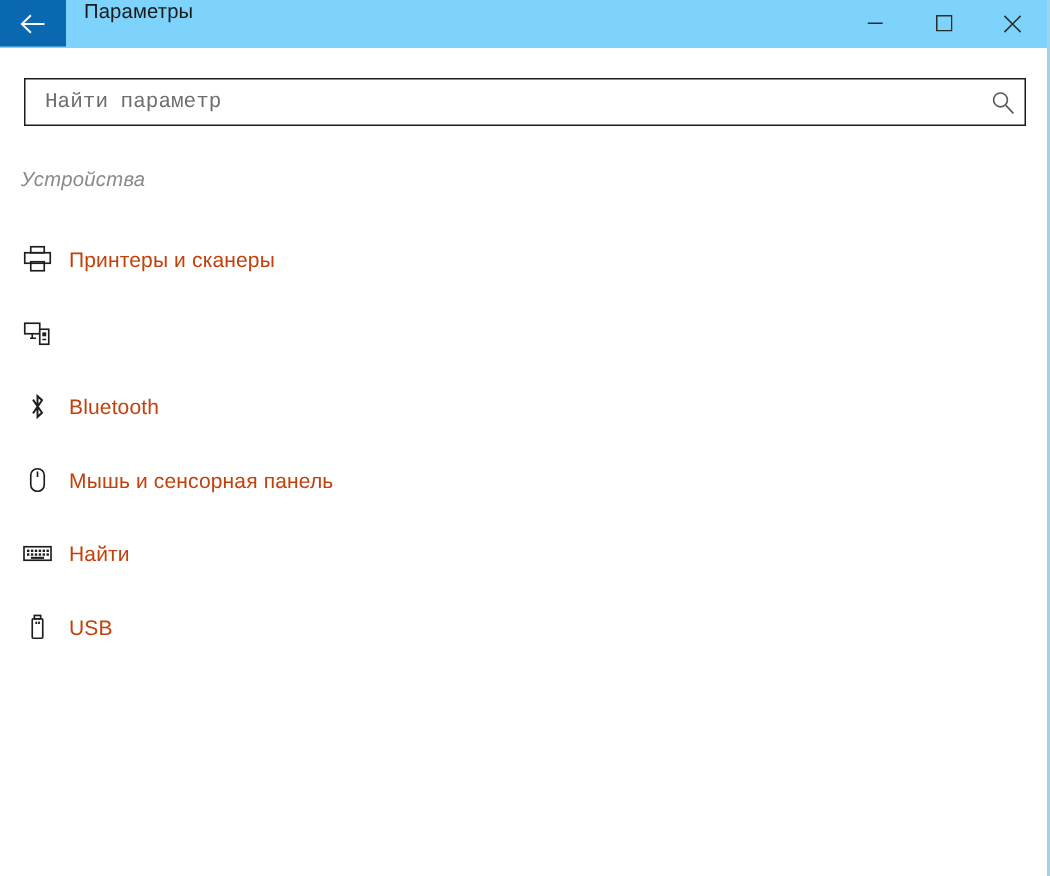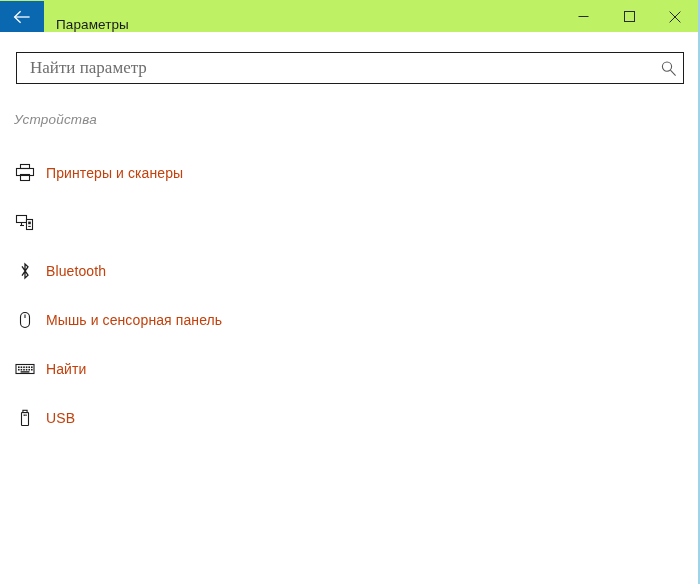--- a/index.html
+++ b/index.html
@@ -34,23 +34,23 @@
     background: #9fd4e8;
   }
 
   
   .titlebar {
     position: absolute;
     top: 0;
     left: 0;
     width: 698px;
     height: 32px;
-    background: #bef264;
-    display: flex;
-    align-items: flex-end;
+    background: #7dd3fc;
+    display: flex;
+    align-items: flex-start;
   }
 
   .back-button {
     width: 44px;
     height: 31px;
     background: #0a68b1;
     display: flex;
     align-items: center;
     justify-content: center;
     cursor: pointer;
@@ -97,22 +97,22 @@
     box-sizing: border-box;
     background: #ffffff;
     display: flex;
     align-items: center;
   }
   .search-input {
     flex: 1 1 auto;
     border: none;
     outline: none;
     background: transparent;
-    font-family: Liberation Serif, serif;
-    font-size: 17px;
+    font-family: Liberation Mono, monospace;
+    font-size: 14px;
     color: #111111;
     padding: 0 6px 0 13px;
     height: 28px;
     line-height: 28px;
   }
   .search-input::placeholder { color: #6e6e6e; opacity: 1; }
   .search-icon {
     flex: 0 0 auto;
     width: 30px;
     height: 30px;

